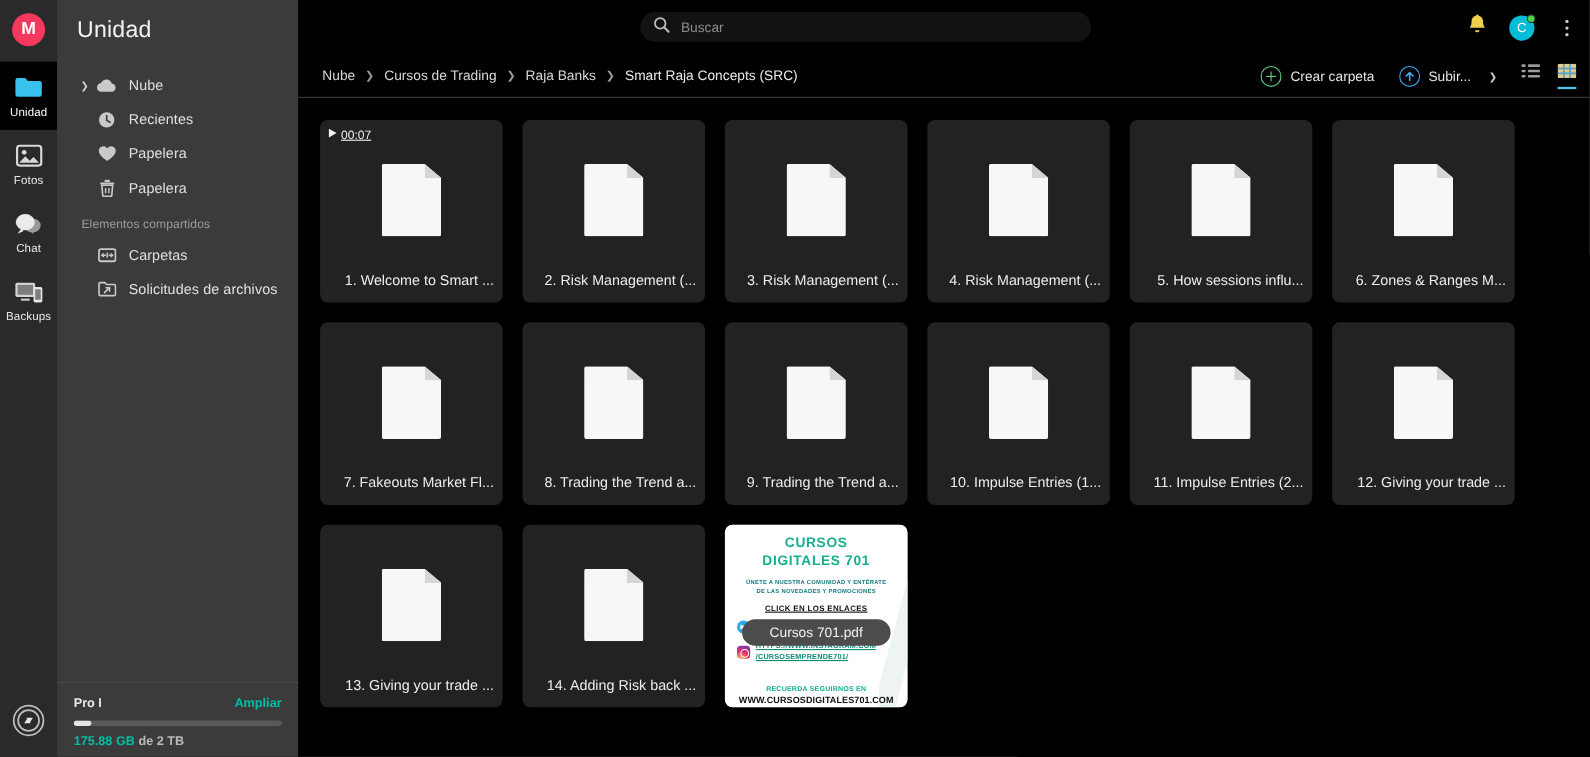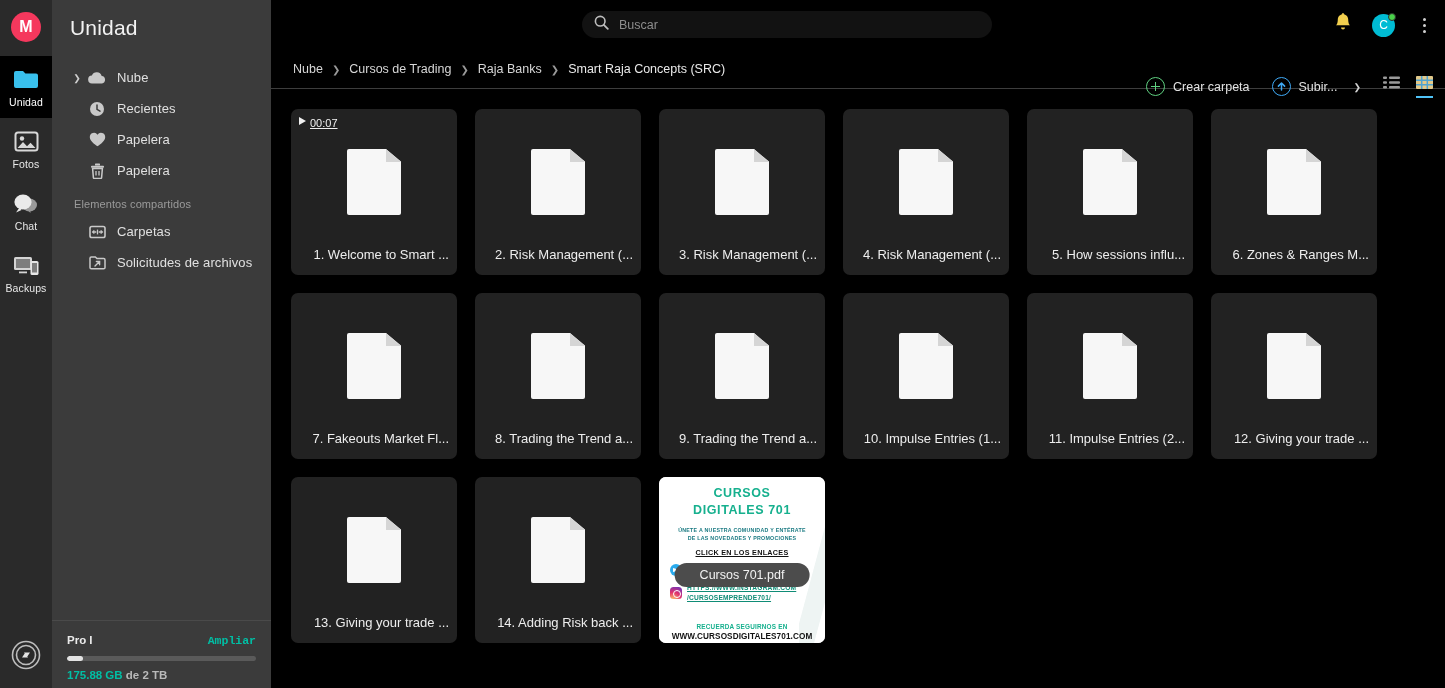--- a/index.html
+++ b/index.html
@@ -74,21 +74,21 @@
   }
 
   
   .sb-storage {
     border-top: 1px solid #4a4a4a;
     padding: 13px 15px 0 15px;
     height: 68px;
   }
   .st-top { display: flex; justify-content: space-between; align-items: flex-start; }
   .st-plan { color: #eaeaea; font-size: 11.5px; font-weight: bold; }
-  .st-upgrade { color: #00bfa5; font-size: 11.5px; font-weight: bold; cursor: pointer; font-family: Liberation Mono, monospace; }
+  .st-upgrade { color: #00bfa5; font-size: 11.5px; font-weight: bold; cursor: pointer; }
   .st-bar {
     margin-top: 9px; height: 5px; border-radius: 3px;
     background: #5a5a5a; position: relative; overflow: hidden;
   }
   .st-fill { height: 100%; width: 8.6%; background: #e3e3e3; border-radius: 3px; }
   .st-text { margin-top: 8px; font-size: 11.5px; color: #b9b9b9; font-weight: bold; }
   .st-text b { color: #00bfa5; font-weight: bold; }
 
   
   .main { flex: 1; height: 688px; background: #000000; display: flex; flex-direction: column; min-width: 0; }
@@ -135,21 +135,21 @@
   .crumbbar {
     height: 39px; flex-shrink: 0;
     display: flex; align-items: center; position: relative;
     border-bottom: 1px solid #3d3d3d;
   }
   .crumbs { display: flex; align-items: center; padding-left: 22px; }
   .crumb { color: #d7d7d7; font-size: 12.5px; cursor: pointer; white-space: nowrap; }
   .crumb.last { color: #e9e9e9; }
   .crumb-sep { color: #9a9a9a; font-size: 10px; margin: 0 9px; }
   .actions {
-    position: absolute; right: 12px; top: 17px; height: 39px;
+    position: absolute; right: 12px; top: 0; height: 39px;
     display: flex; align-items: center; gap: 0;
   }
   .act {
     display: flex; align-items: center; gap: 8px; cursor: pointer;
     color: #e2e2e2; font-size: 12.5px; margin-right: 22px;
   }
   .circ {
     width: 19px; height: 19px; border-radius: 50%;
     border: 1.6px solid #5fcf80; position: relative; flex-shrink: 0;
   }

